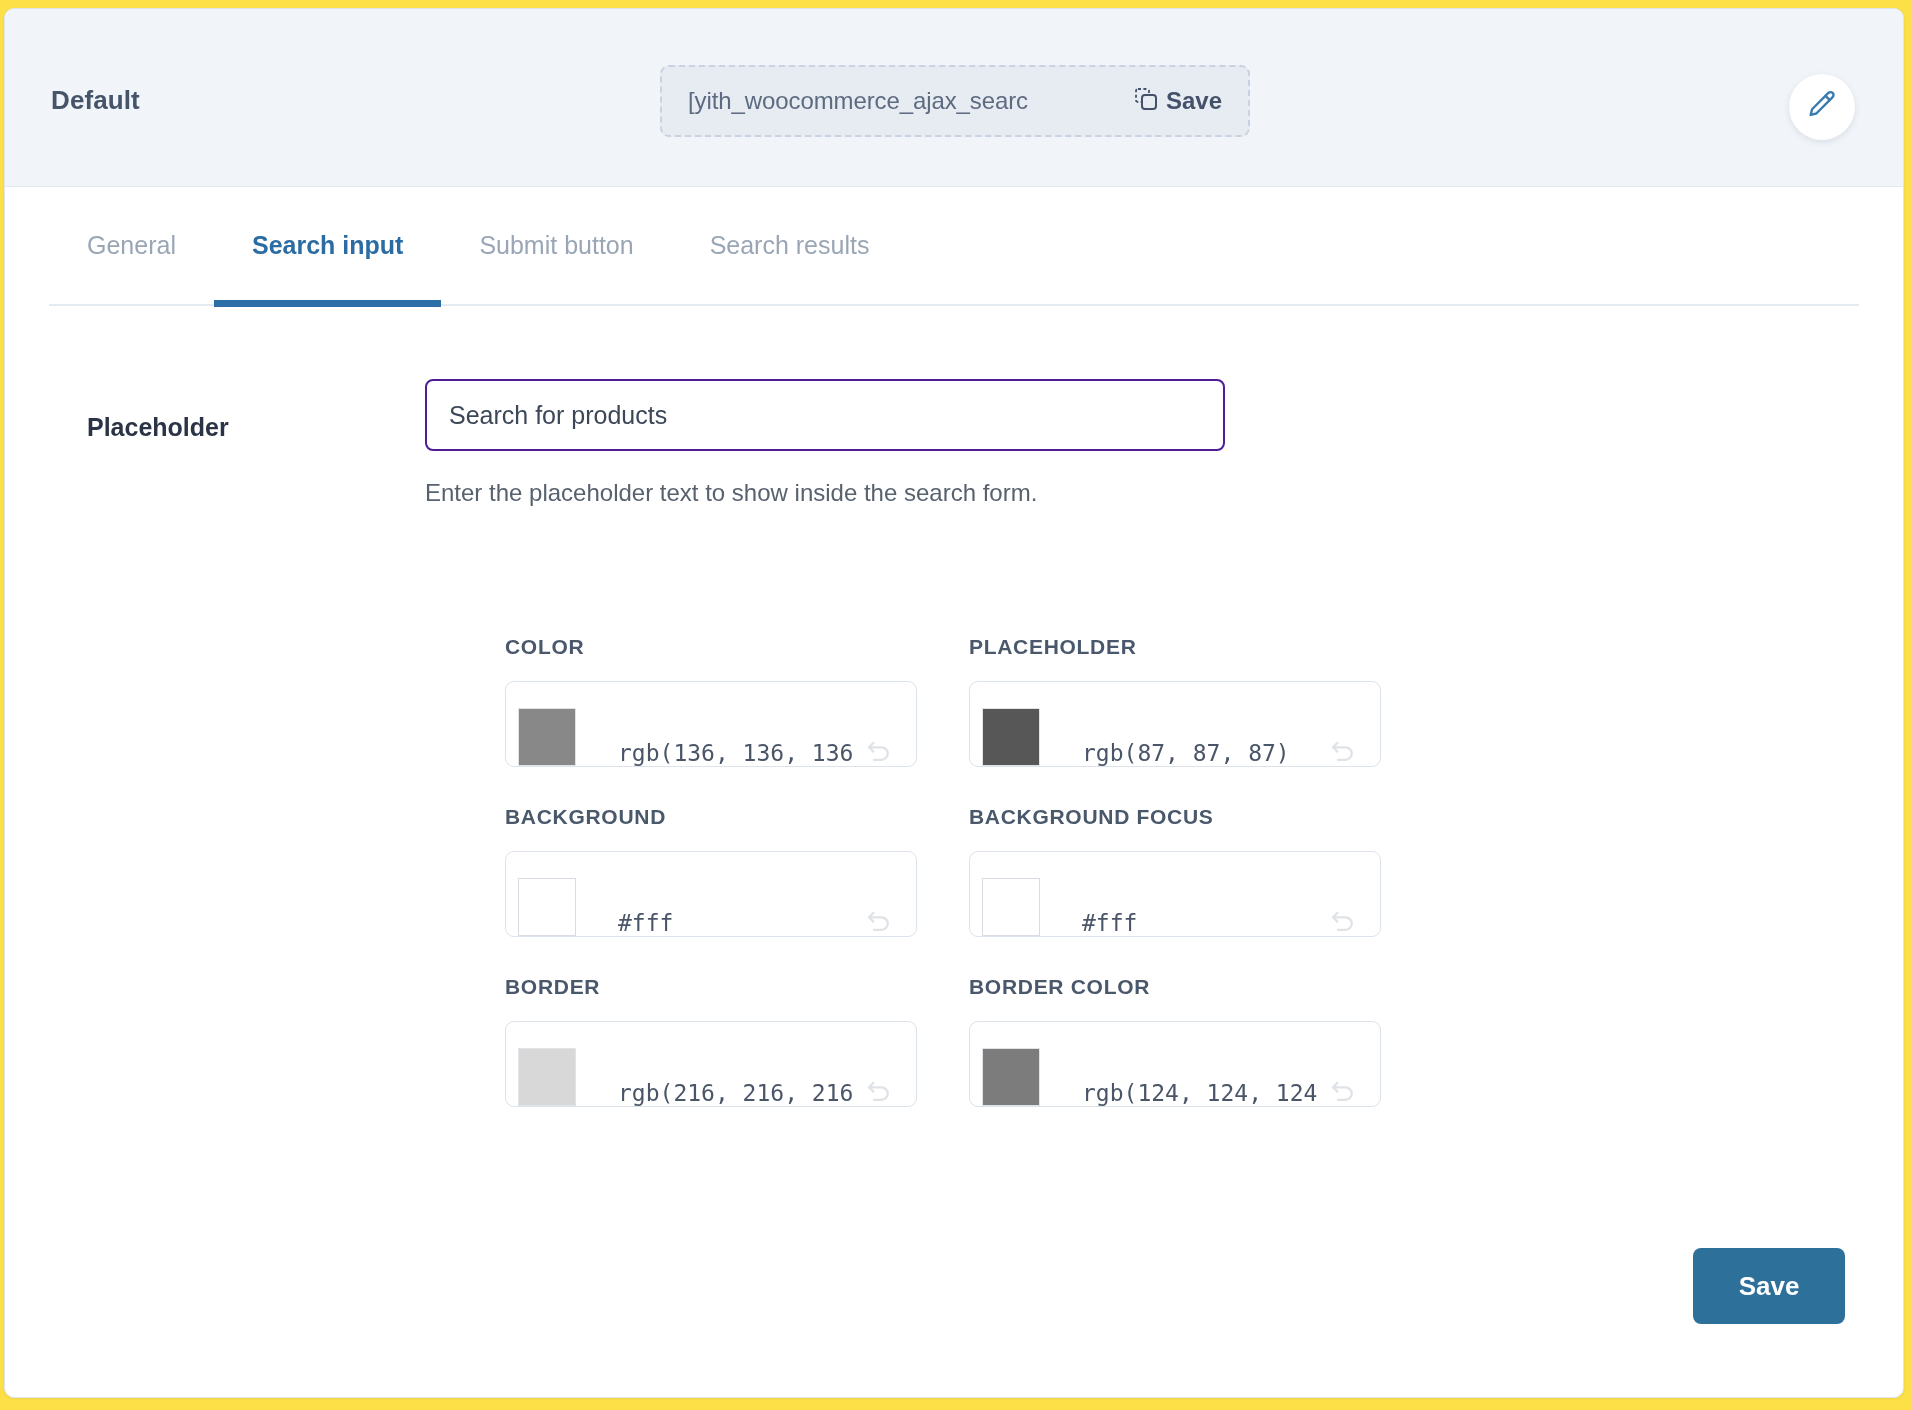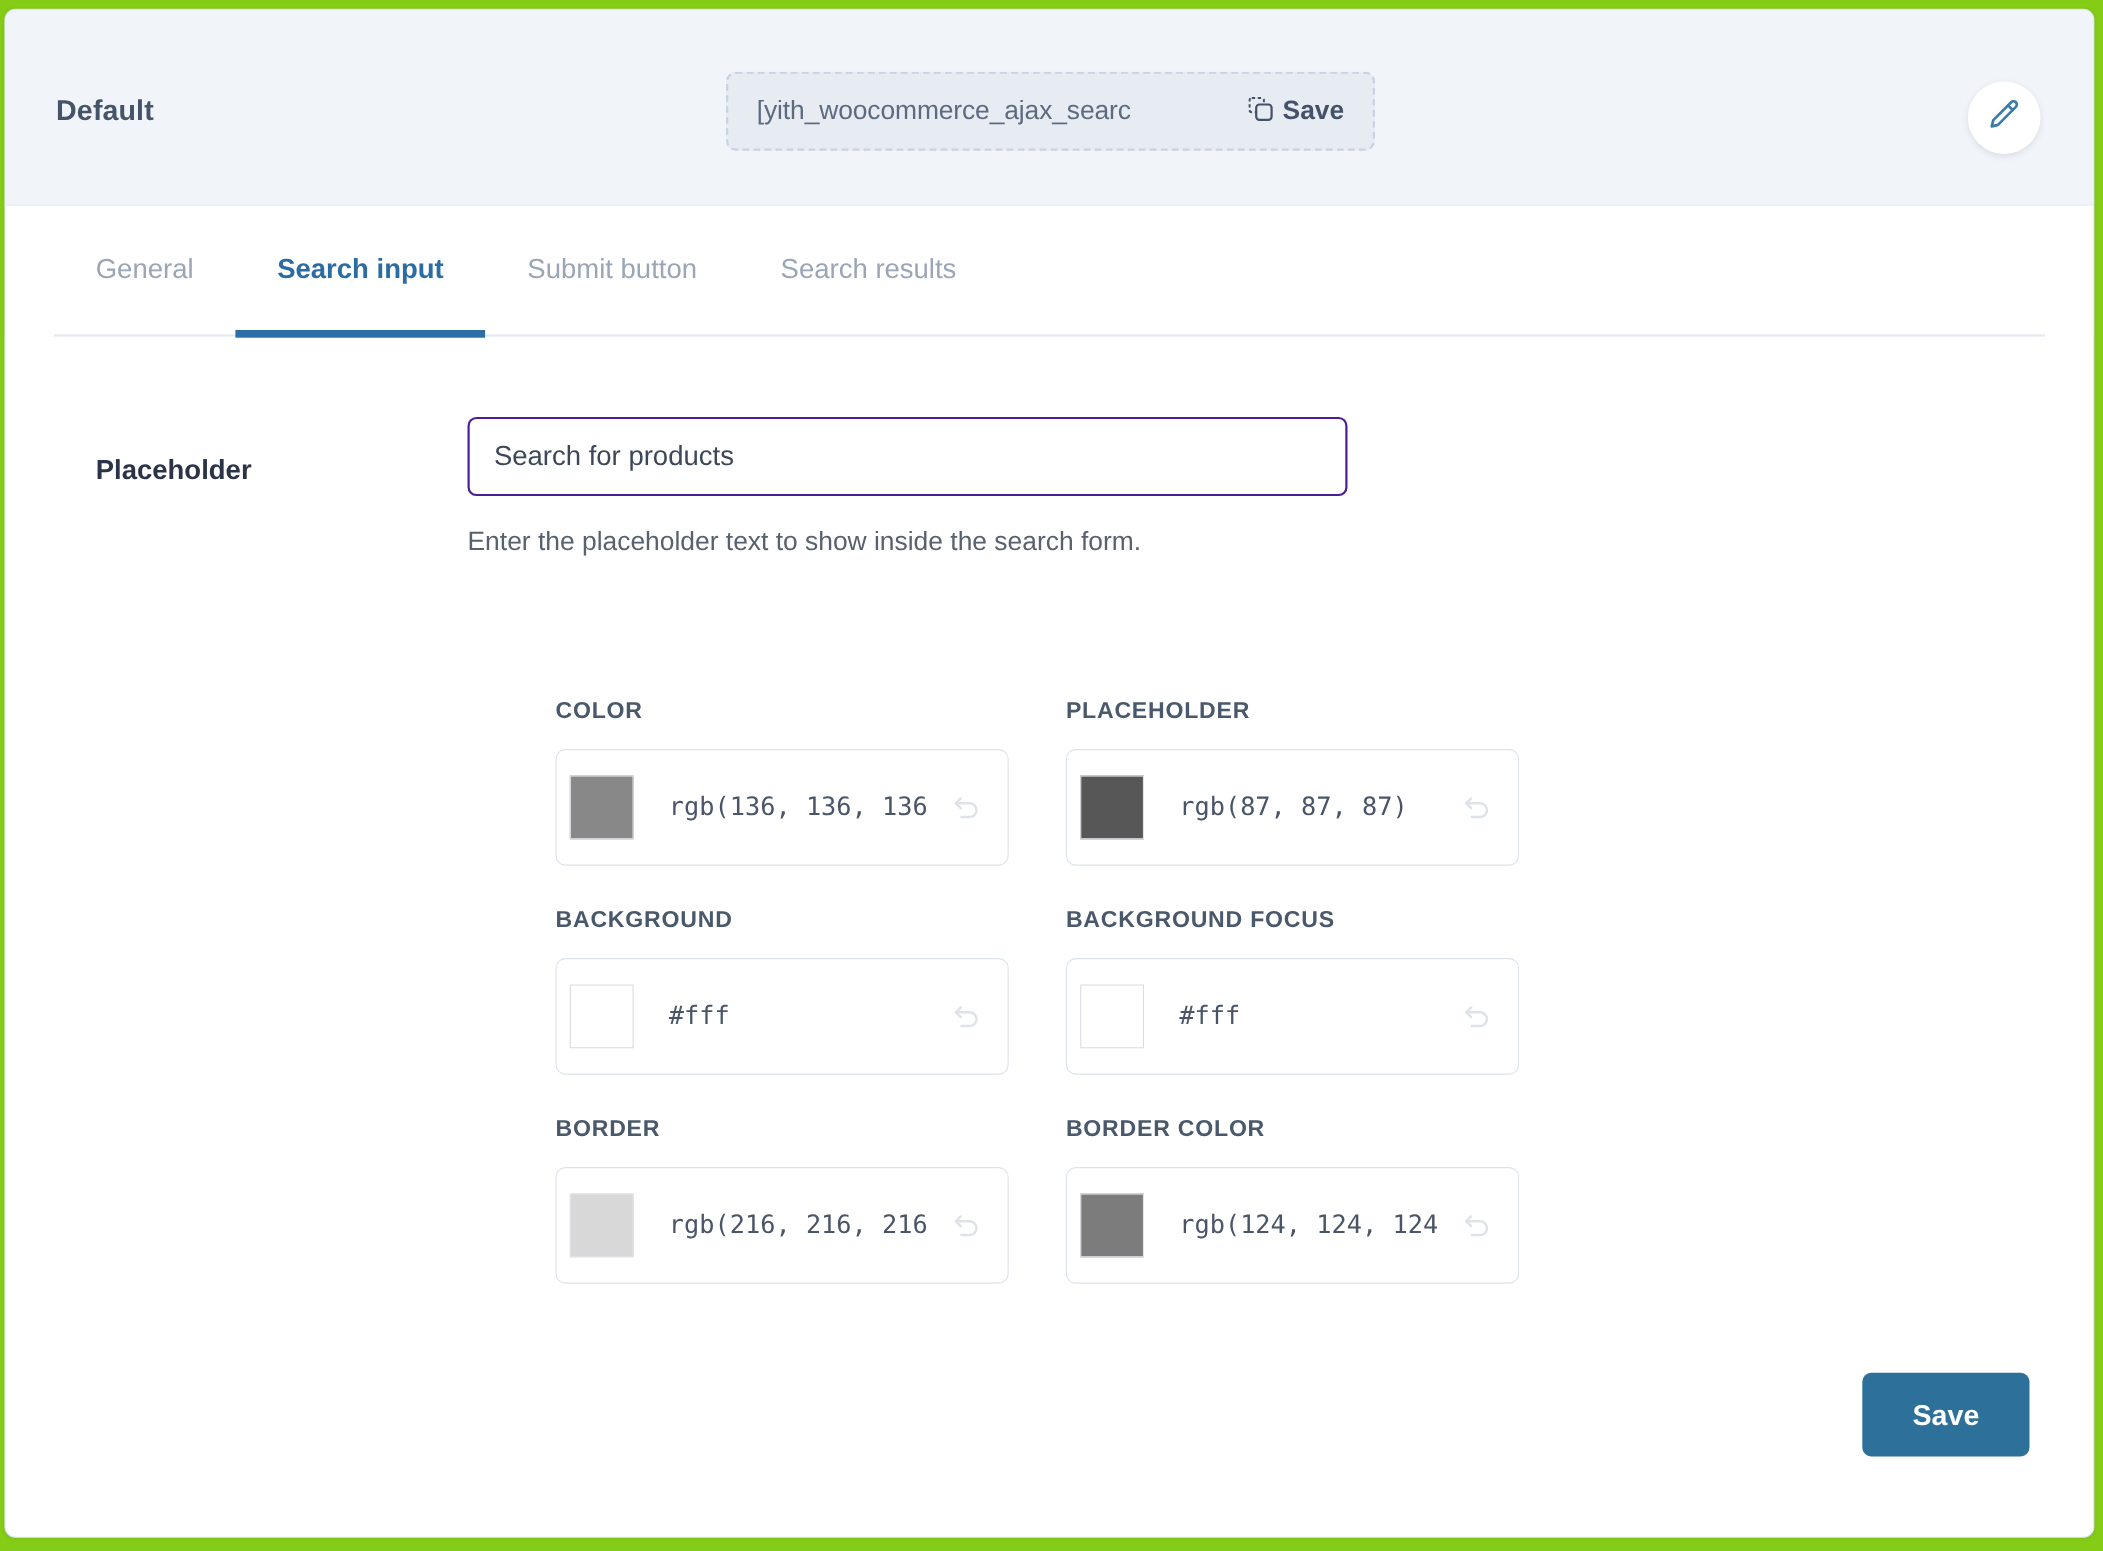--- a/index.html
+++ b/index.html
@@ -9,21 +9,21 @@
     height: 1410px;
     background: #ffffff;
     font-family: "Liberation Sans", sans-serif;
     overflow: hidden;
   }
 
   .page {
     position: relative;
     width: 1912px;
     height: 1410px;
-    background: #84cc16;
+    background: #fde047;
   }
 
   
   .card {
     position: absolute;
     left: 4px;
     top: 8px;
     width: 1900px;
     height: 1390px;
     background: #ffffff;
@@ -212,27 +212,28 @@
     font-size: 21px;
     font-weight: bold;
     color: #4a586c;
     letter-spacing: 0.7px;
     margin-bottom: 22px;
   }
 
   .color-input {
     position: relative;
     width: 412px;
-    height: 106px;
+    height: 86px;
     border: 1px solid #dde3ea;
     border-radius: 9px;
     background: #ffffff;
     display: flex;
-    align-items: center;
-    cursor: pointer;
+    align-items: flex-end;
+    cursor: pointer;
+    gap: 10px;
   }
 
   .swatch {
     width: 58px;
     height: 58px;
     margin-left: 12px;
     border: 1px solid #e0e4e9;
     flex-shrink: 0;
   }
 

